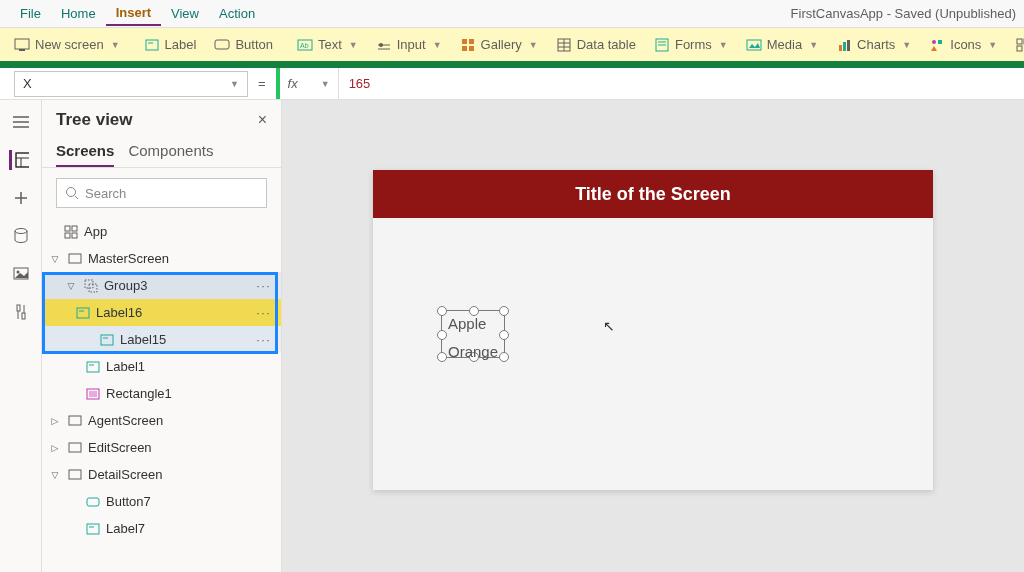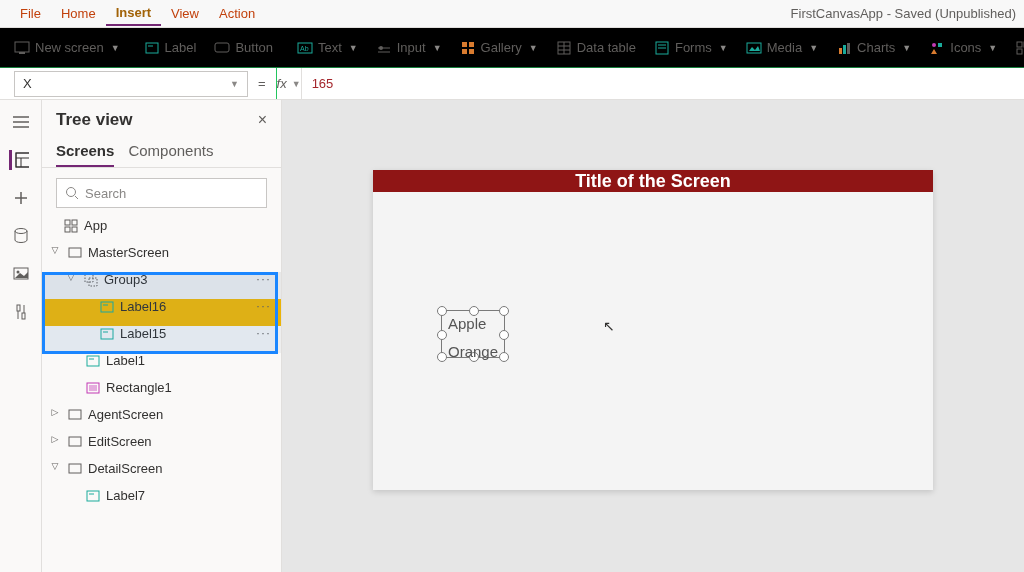--- a/index.html
+++ b/index.html
@@ -1,59 +1,59 @@
 <!DOCTYPE html>
 <html><head>
 <meta charset="utf-8">
 <style>
 * { margin:0; padding:0; box-sizing:border-box; font-family:"Segoe UI",Arial,sans-serif; }
 body { background:#f5f5f5; width:1024px; height:572px; overflow:hidden; font-size:13px; color:#323130; }
 
 .menubar { height:28px; background:#f8f8f8; display:flex; align-items:center; padding:0 10px; border-bottom:1px solid #e1dfdd; position:relative; }
-.menubar .m { padding:4px 10px; cursor:pointer; color:#c2410c; }
+.menubar .m { padding:4px 10px; cursor:pointer; color:#0f766e; }
 .menubar .m.active { color:#a16207; font-weight:600; border-bottom:2px solid #742774; }
 .menubar .title { position:absolute; right:8px; color:#605e5c; font-size:13px; }
 
-.ribbon { height:40px; background:#000000; border-bottom:1px solid #15803d; display:flex; align-items:center; padding:0 6px; gap:2px; }
+.ribbon { height:40px; background:#fef9c3; border-bottom:7px solid #15803d; display:flex; align-items:center; padding:0 6px; gap:2px; }
 .ribbon .r { display:flex; align-items:center; gap:5px; padding:5px 8px; color:#605e5c; cursor:pointer; white-space:nowrap; }
 .ribbon .sep { width:1px; height:26px; background:#e1dfdd; margin:0 2px; }
 .ribbon .ic { width:16px; height:16px; display:inline-flex; align-items:center; justify-content:center; }
 .chev { font-size:9px; color:#8a8886; margin-left:2px; }
 
 .fbar { height:32px; background:#fff; border-bottom:1px solid #e1dfdd; display:flex; align-items:center; }
 .fbar .prop { width:234px; height:26px; margin-left:14px; border:1px solid #c8c6c4; background:#fff; display:flex; align-items:center; padding:0 8px; justify-content:space-between; }
 .fbar .eq { padding:0 10px; color:#605e5c; }
-.fbar .fx { display:flex; align-items:center; gap:3px; padding:0 0; color:#605e5c; font-style:italic; border-left:1px solid #22c55e; height:100%; }
+.fbar .fx { display:flex; align-items:center; gap:21px; padding:0 8px; color:#605e5c; font-style:italic; border-left:4px solid #22c55e; height:100%; }
 .fbar .val { flex:1; padding:0 10px; color:#a4262c; height:100%; display:flex; align-items:center; border-left:1px solid #e1dfdd; }
 
 .main { display:flex; height:calc(100% - 100px); }
 
 .rail { width:42px; background:#faf9f8; border-right:1px solid #e1dfdd; display:flex; flex-direction:column; align-items:center; padding-top:12px; gap:18px; }
 .rail .ri { width:20px; height:20px; display:flex; align-items:center; justify-content:center; color:#605e5c; cursor:pointer; }
 .rail .ri.active { border-left:3px solid #742774; margin-left:-3px; padding-left:3px; }
 
 .panel { width:240px; background:#faf9f8; border-right:1px solid #e1dfdd; display:flex; flex-direction:column; }
 .phead { display:flex; align-items:center; justify-content:space-between; padding:10px 14px 6px; }
 .phead h2 { font-size:17px; font-weight:600; }
 .phead .x { font-size:16px; color:#605e5c; cursor:pointer; font-weight:300; }
 .ptabs { display:flex; gap:14px; padding:0 14px; border-bottom:1px solid #e1dfdd; }
 .ptabs .t { padding:6px 0; color:#605e5c; cursor:pointer; font-size:15px; }
 .ptabs .t.active { color:#323130; border-bottom:2px solid #742774; font-weight:600; }
 .search { margin:10px 14px; border:1px solid #c8c6c4; background:#fff; height:30px; display:flex; align-items:center; padding:0 8px; gap:6px; color:#8a8886; }
 .tree { flex:1; overflow:auto; position:relative; }
-.node { display:flex; align-items:flex-start; height:27px; padding:0 10px 0 0; cursor:pointer; color:#323130; position:relative; }
+.node { display:flex; align-items:center; height:27px; padding:0 10px 0 0; cursor:pointer; color:#323130; position:relative; }
 .node .tw { width:14px; text-align:center; color:#605e5c; font-size:9px; }
 .node .ni { width:16px; height:16px; margin:0 5px; display:flex; align-items:center; justify-content:center; }
 .node .more { margin-left:auto; color:#605e5c; letter-spacing:1px; font-size:12px; display:none; }
 .node.sel .more, .node.has .more { display:block; }
 .hl { position:absolute; border:3px solid #1a86ff; background:rgba(26,134,255,0.06); pointer-events:none; z-index:2; }
 
 .canvas { flex:1; background:#e6e6e6; position:relative; display:flex; align-items:flex-start; justify-content:center; padding-top:70px; }
 .screen { width:560px; height:320px; background:#f4f4f4; box-shadow:0 2px 6px rgba(0,0,0,0.15); position:relative; }
-.hdr { height:22px; background:#8f1515; color:#fff; display:flex; align-items:center; justify-content:center; font-weight:700; font-size:18px; }
+.hdr { height:48px; background:#8f1515; color:#fff; display:flex; align-items:center; justify-content:center; font-weight:700; font-size:18px; }
 .selbox { position:absolute; border:1px solid #7a7a7a; }
 .handle { position:absolute; width:10px; height:10px; border:1px solid #7a7a7a; border-radius:50%; background:#fff; }
 .lab { position:absolute; font-size:15px; color:#555; }
 .cursor { position:absolute; font-size:14px; }
 
 svg { display:block; }
 </style>
 </head>
 <body>
 
@@ -300,21 +300,21 @@
         <span class="tw">▽</span>
         <span class="ni">
             <svg width="14" height="14">
               <rect x="1" y="1" width="8" height="8" fill="none" stroke="#605e5c" stroke-dasharray="1.5"></rect>
               <rect x="5" y="5" width="8" height="8" fill="none" stroke="#605e5c" stroke-dasharray="1.5"></rect>
             </svg>
           </span>
         <span>Group3</span>
           <span class="more">···</span>
       </div>
-      <div class="node has" style="padding-left:52px;background:#eab308">
+      <div class="node has" style="padding-left:28px;background:#fde047">
         <span class="ni">
             <svg width="14" height="12">
               <rect x="1" y="1" width="12" height="10" fill="none" stroke="#1aab9b"></rect>
               <line x1="3" y1="4" x2="8" y2="4" stroke="#1aab9b"></line>
             </svg>
           </span>
         <span>Label16</span>
           <span class="more">···</span>
       </div>
       <div class="node has" style="padding-left:52px;background:#eee">
@@ -364,20 +364,28 @@
         <span>EditScreen</span>
       </div>
       <div class="node" style="padding-left:6px">
         <span class="tw">▽</span>
         <span class="ni">
             <svg width="14" height="12">
               <rect x="1" y="1" width="12" height="9" fill="none" stroke="#605e5c"></rect>
             </svg>
           </span>
         <span>DetailScreen</span>
+      </div>
+      <div class="node" style="padding-left:38px">
+        <span class="ni">
+            <svg width="14" height="12">
+              <rect x="1" y="2" width="12" height="8" rx="2" fill="none" stroke="#1aab9b"></rect>
+            </svg>
+          </span>
+        <span>Button7</span>
       </div>
       <div class="node" style="padding-left:38px">
         <span class="ni">
             <svg width="14" height="12">
               <rect x="1" y="1" width="12" height="10" fill="none" stroke="#1aab9b"></rect>
               <line x1="3" y1="4" x2="8" y2="4" stroke="#1aab9b"></line>
             </svg>
           </span>
         <span>Label7</span>
       </div>

